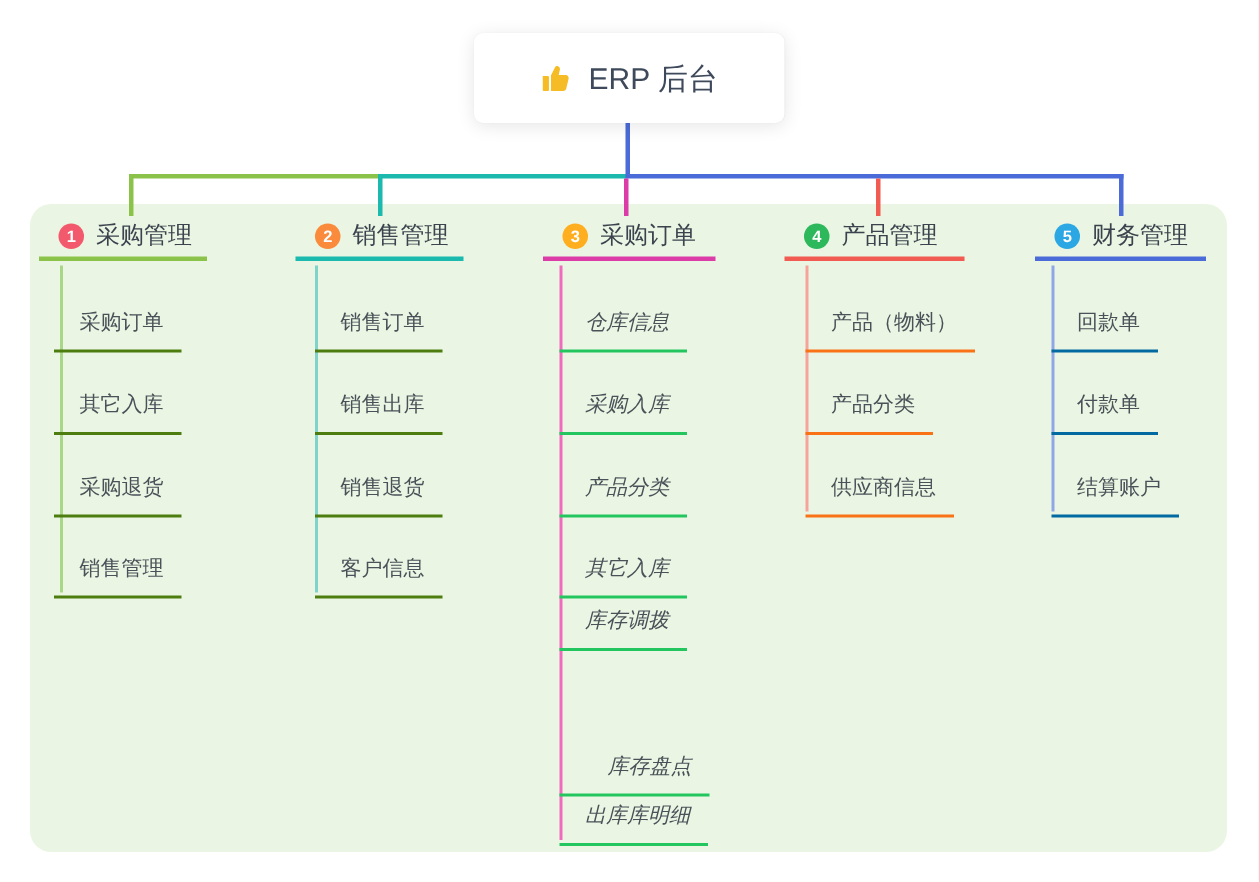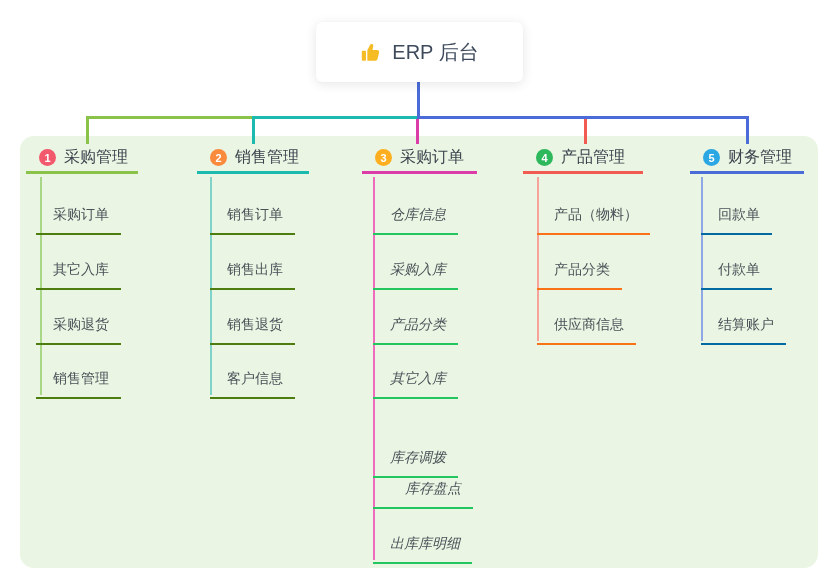--- a/index.html
+++ b/index.html
@@ -74,21 +74,21 @@
     height:26px;line-height:22px;
     padding:0 12px 4px 17px;
     font-size:14px;color:#4a5158;white-space:nowrap;
   }
   .c1 .child{left:36px; border-bottom:2px solid #4d7c0f;}
   .c2 .child{left:210px;border-bottom:2px solid #4d7c0f;}
   .c3 .child{left:373px;border-bottom:2px solid #22c55e;font-style:italic;}
   .c4 .child{left:537px;border-bottom:2px solid #f97316;}
   .c5 .child{left:701px;border-bottom:2px solid #0369a1;}
   .r1{top:203px;} .r2{top:258px;} .r3{top:313px;} .r4{top:367px;}
-  .r5{top:446px;} .r6{top:477px;padding-left:32px;} .r7{top:532px;}
+  .r5{top:402px;} .r6{top:499px;padding-left:32px;} .r7{top:532px;}
 </style>
 </head>
 <body>
 
 <div class="abs panel"></div>
 
 <div class="abs stem"></div>
 <div class="abs hline trunk-green"></div>
 <div class="abs hline trunk-teal"></div>
 <div class="abs hline trunk-blue"></div>

